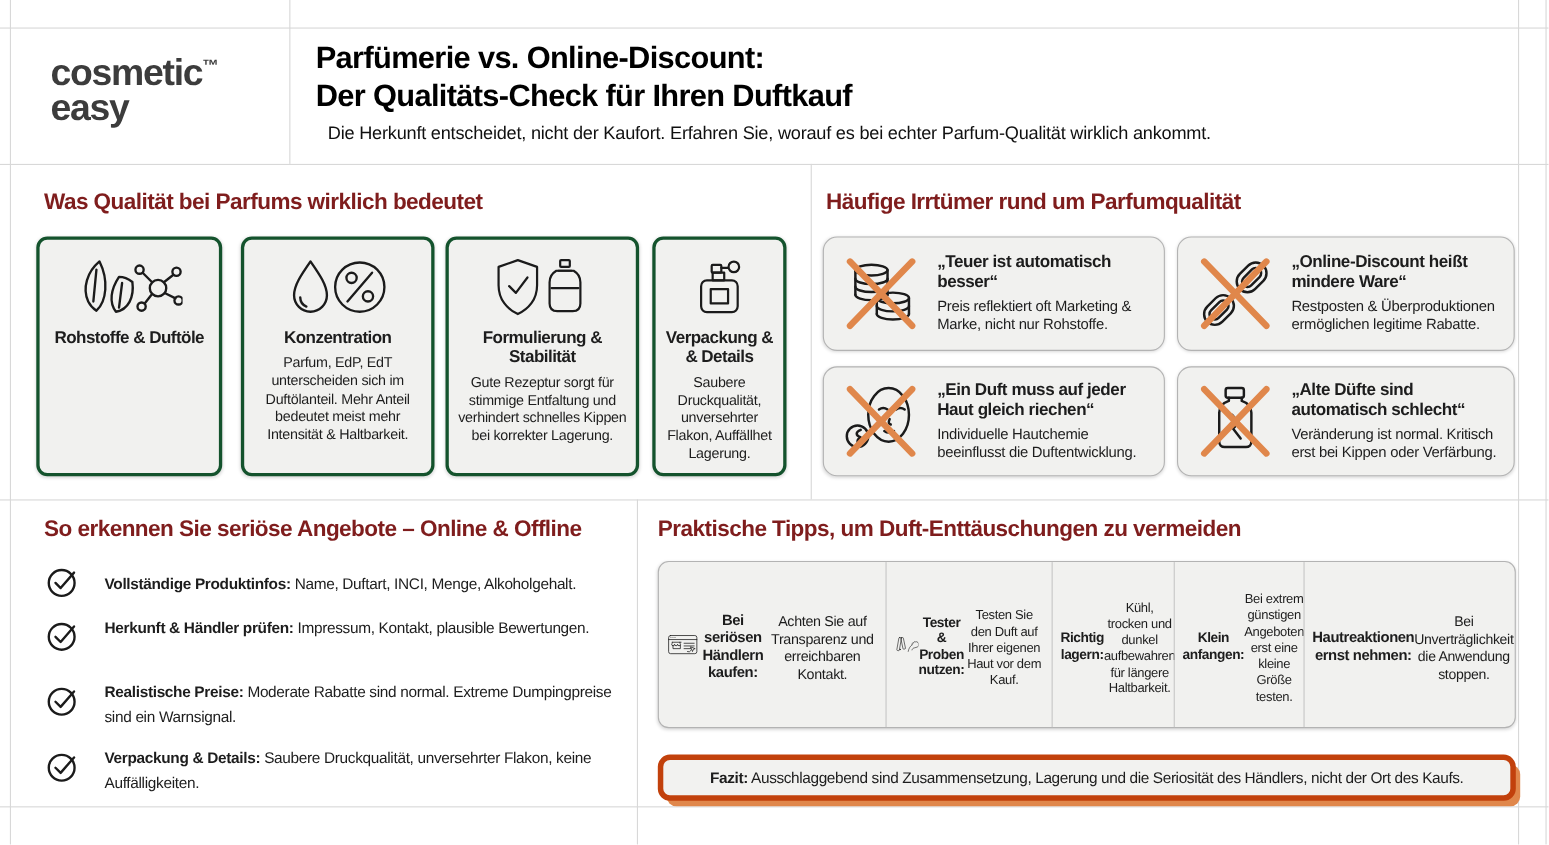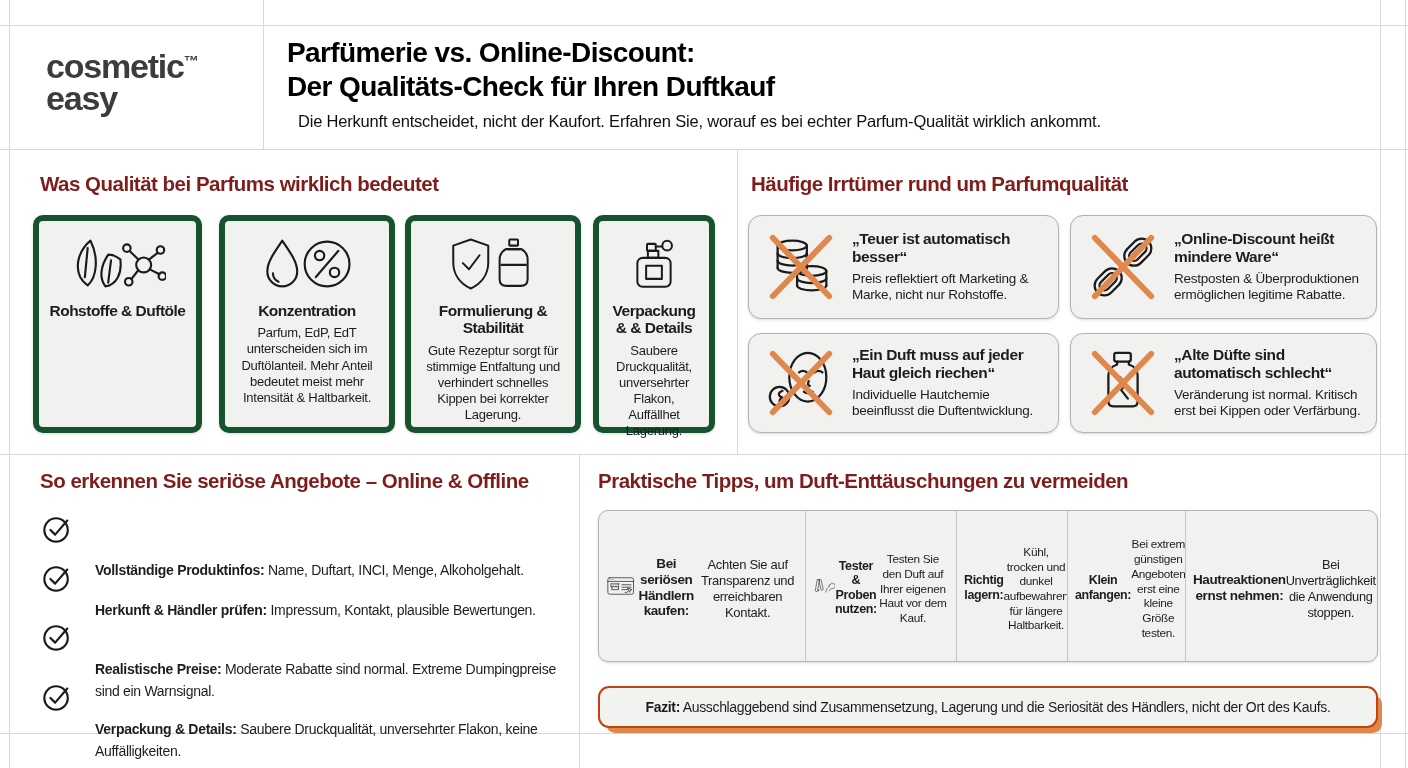--- a/index.html
+++ b/index.html
@@ -9,49 +9,49 @@
   .hl{position:absolute;left:0;width:1408px;height:1px;background:#d8d8d8;}
   .vl{position:absolute;width:1px;background:#d8d8d8;}
   
   .logo{position:absolute;left:46px;top:50px;font-size:34px;font-weight:bold;color:#3c3c3c;line-height:0.95;letter-spacing:-1.2px;}
   .logo sup{font-size:15px;letter-spacing:0;}
   .h-title{position:absolute;left:287px;top:36px;font-size:28px;font-weight:bold;color:#000000;line-height:1.23;letter-spacing:-0.6px;}
   .h-sub{position:absolute;left:287px;top:112px;font-size:16.5px;color:#101010;letter-spacing:-0.2px;margin-left:11px;}
   
   .sec-title{position:absolute;font-size:20.5px;font-weight:bold;color:#7f1d1d;letter-spacing:-0.5px;}
   
-  .qcard{position:absolute;top:215px;height:218px;background:#f1f1ef;border:6px solid #14532d;border-radius:10px;
+  .qcard{position:absolute;top:215px;height:218px;background:#f1f1ef;border:3px solid #14532d;border-radius:10px;
          box-shadow:0 1px 3px rgba(0,0,0,.15);box-sizing:border-box;text-align:center;padding:15px 8px 8px;}
   .qcard svg{height:56px;display:block;margin:0 auto 10px;}
   .qcard h3{margin:0 0 6px;font-size:15.5px;letter-spacing:-0.5px;line-height:1.12;}
   .qcard p{margin:0;font-size:13px;line-height:1.24;letter-spacing:-0.25px;}
   
   .mcard{position:absolute;background:#f1f1ef;border:1px solid #b3b3b3;border-radius:13px;
          box-shadow:0 1px 3px rgba(0,0,0,.15);box-sizing:border-box;display:flex;align-items:center;gap:13px;padding:8px 14px;}
   .mcard svg{width:76px;height:80px;flex:none;}
   .mcard h3{margin:0;font-size:15.5px;letter-spacing:-0.4px;line-height:1.15;}
   .mcard p{margin:5px 0 0;font-size:13.5px;line-height:1.22;letter-spacing:-0.25px;}
   
   .citem-icon{position:absolute;left:42px;}
-  .ctext{position:absolute;left:95px;width:482px;font-size:14px;line-height:1.58;letter-spacing:-0.3px;margin-top:40px;}
+  .ctext{position:absolute;left:95px;width:482px;font-size:14px;line-height:1.58;letter-spacing:-0.3px;}
   .bold{font-weight:bold;}
   
   .tipcard{position:absolute;left:598px;top:510px;width:780px;height:152px;background:#f1f1ef;border:1px solid #b3b3b3;
            border-radius:10px;box-shadow:0 1px 3px rgba(0,0,0,.15);box-sizing:border-box;display:flex;}
   .tcol{box-sizing:border-box;text-align:center;padding:12px 7px 6px;display:flex;flex-direction:row;align-items:center;}
   .tcol + .tcol{border-left:1px solid #c6c6c6;}
   .tcol svg{height:56px;display:block;margin:0 auto 7px;}
   .tcol h4{margin:0 0 3px;font-size:13px;letter-spacing:-0.4px;line-height:1.15;}
   .tcol p{margin:0;font-size:12px;line-height:1.25;letter-spacing:-0.3px;}
   .tcol:nth-child(1){width:206px;}  .tcol:nth-child(1) h4{font-size:13.5px;} .tcol:nth-child(1) p{font-size:13px;}
   .tcol:nth-child(2){width:151px;}  .tcol:nth-child(2) h4{font-size:12.5px;} .tcol:nth-child(2) p{font-size:11.8px;}
   .tcol:nth-child(3){width:111px;}  .tcol:nth-child(3) h4{font-size:12.5px;} .tcol:nth-child(3) p{font-size:11.8px;}
   .tcol:nth-child(4){width:118px;}  .tcol:nth-child(4) h4{font-size:12.5px;} .tcol:nth-child(4) p{font-size:11.8px;}
   .tcol:nth-child(5){width:194px;}  .tcol:nth-child(5) h4{font-size:13.5px;} .tcol:nth-child(5) p{font-size:12.8px;}
-  .fazit{position:absolute;left:598px;top:686px;width:780px;height:42px;background:#f2f2f0;border:2px solid #c2410c;
+  .fazit{position:absolute;left:598px;top:686px;width:780px;height:42px;background:#f2f2f0;border:5px solid #c2410c;
          border-radius:11px;box-shadow:6px 7px 0 -2px #e0874b;box-sizing:border-box;display:flex;align-items:center;
          justify-content:center;font-size:14px;letter-spacing:-0.35px;}
   
   svg.ink{fill:none;stroke:#1b1b1b;stroke-width:2.3;stroke-linecap:round;stroke-linejoin:round;}
   svg.ink .x{stroke:#e0874b;stroke-width:6;}
   svg.ink .fillme{fill:#1b1b1b;stroke:none;}
   svg.ink .dark{fill:#474c52;stroke:none;}
   svg.ink .red{fill:#d94f44;stroke:none;}
   svg.ink .redglow{fill:rgba(226,80,70,0.28);stroke:none;}
 </style>

